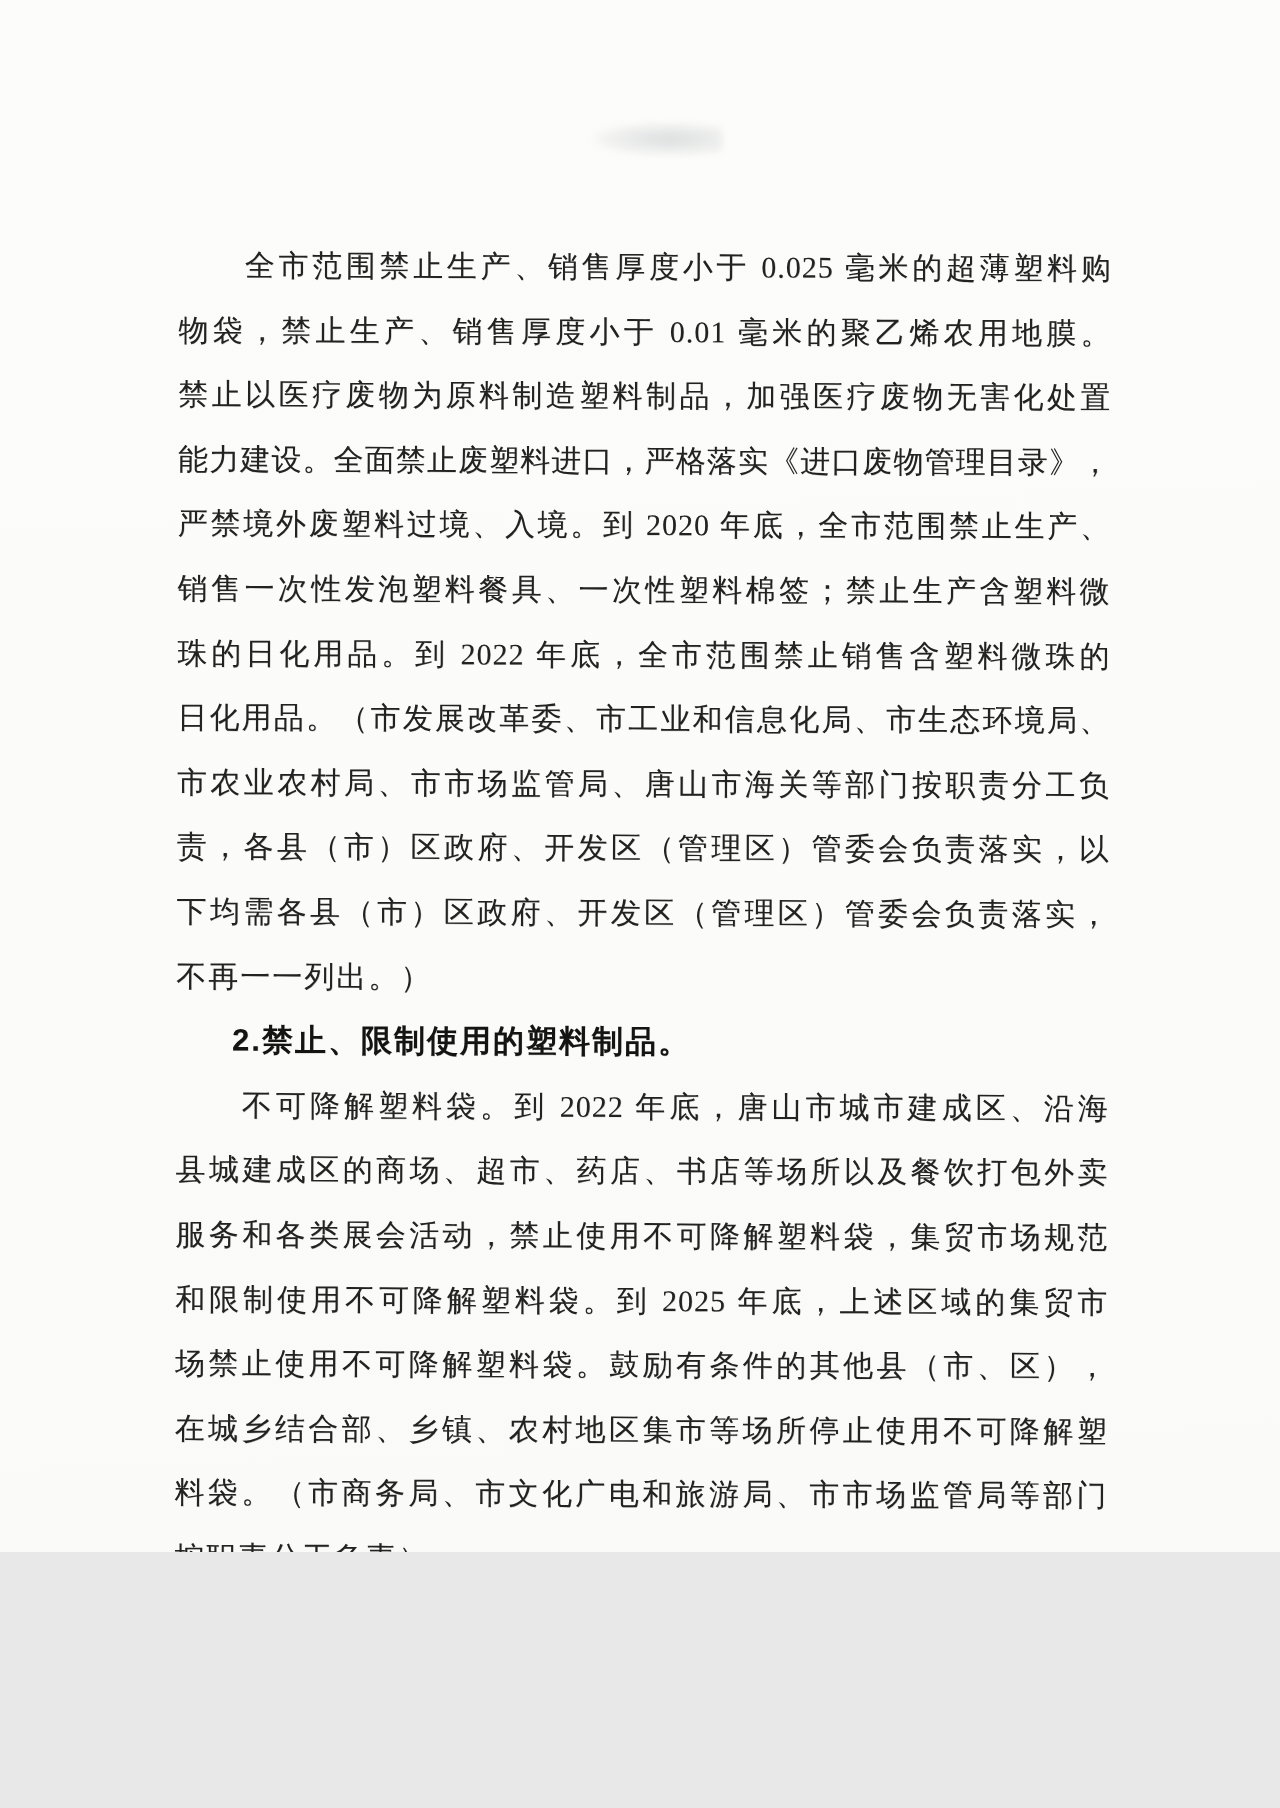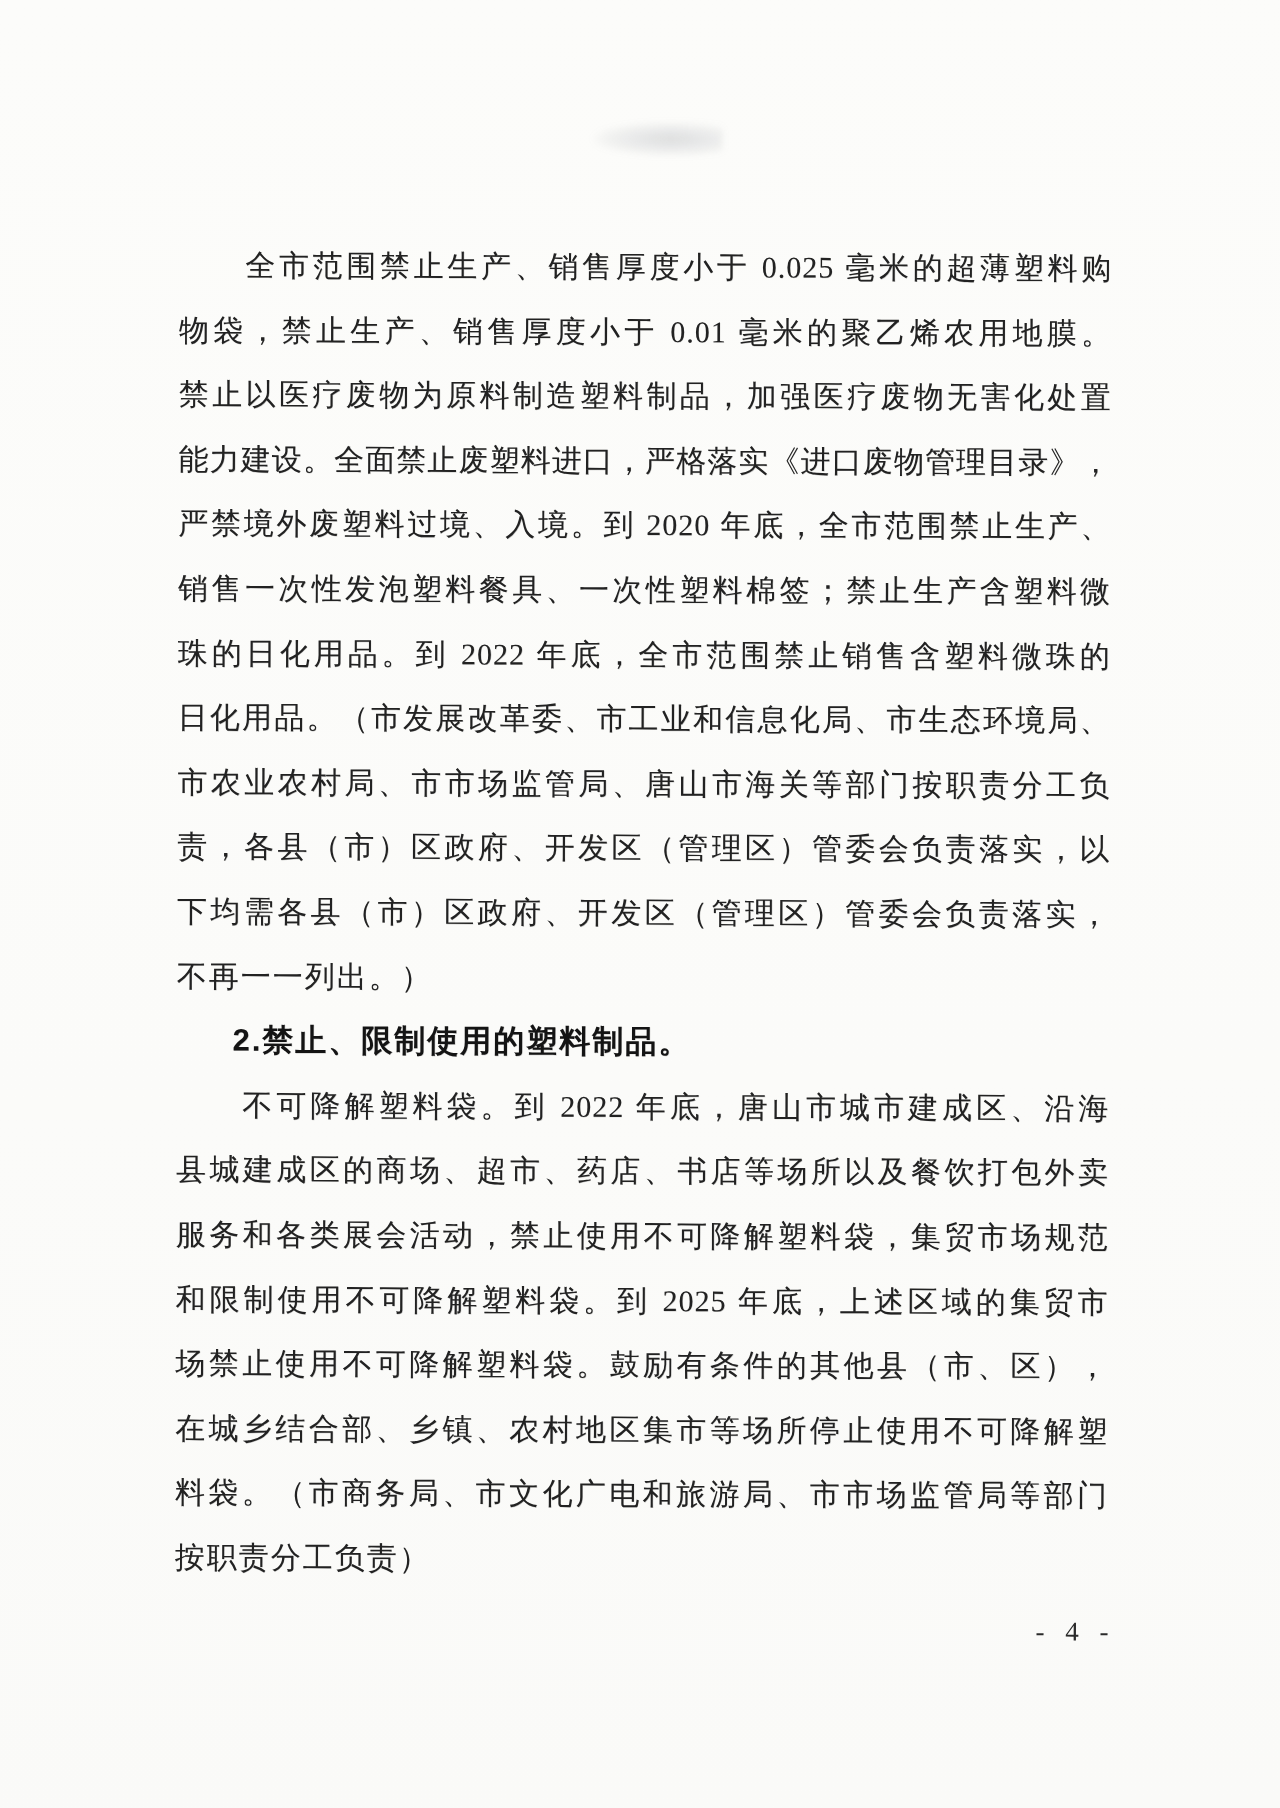--- a/index.html
+++ b/index.html
@@ -3,21 +3,21 @@
 <meta charset="utf-8">
 <style>
   html, body {
     margin: 0;
     padding: 0;
     background: #e8e8e8;
   }
   .page {
     position: relative;
     width: 1280px;
-    height: 1808px;
+    height: 1552px;
     margin: 0 auto;
     background: linear-gradient(178deg, #fcfcfa 0%, #fbfbf9 60%, #fafaf8 100%);
     overflow: hidden;
     font-family: "Liberation Serif", serif;
     color: #222222;
   }
   .scan {
     position: absolute;
     left: 0; top: 0; right: 0; bottom: 0;
     transform: rotate(0.2deg);

